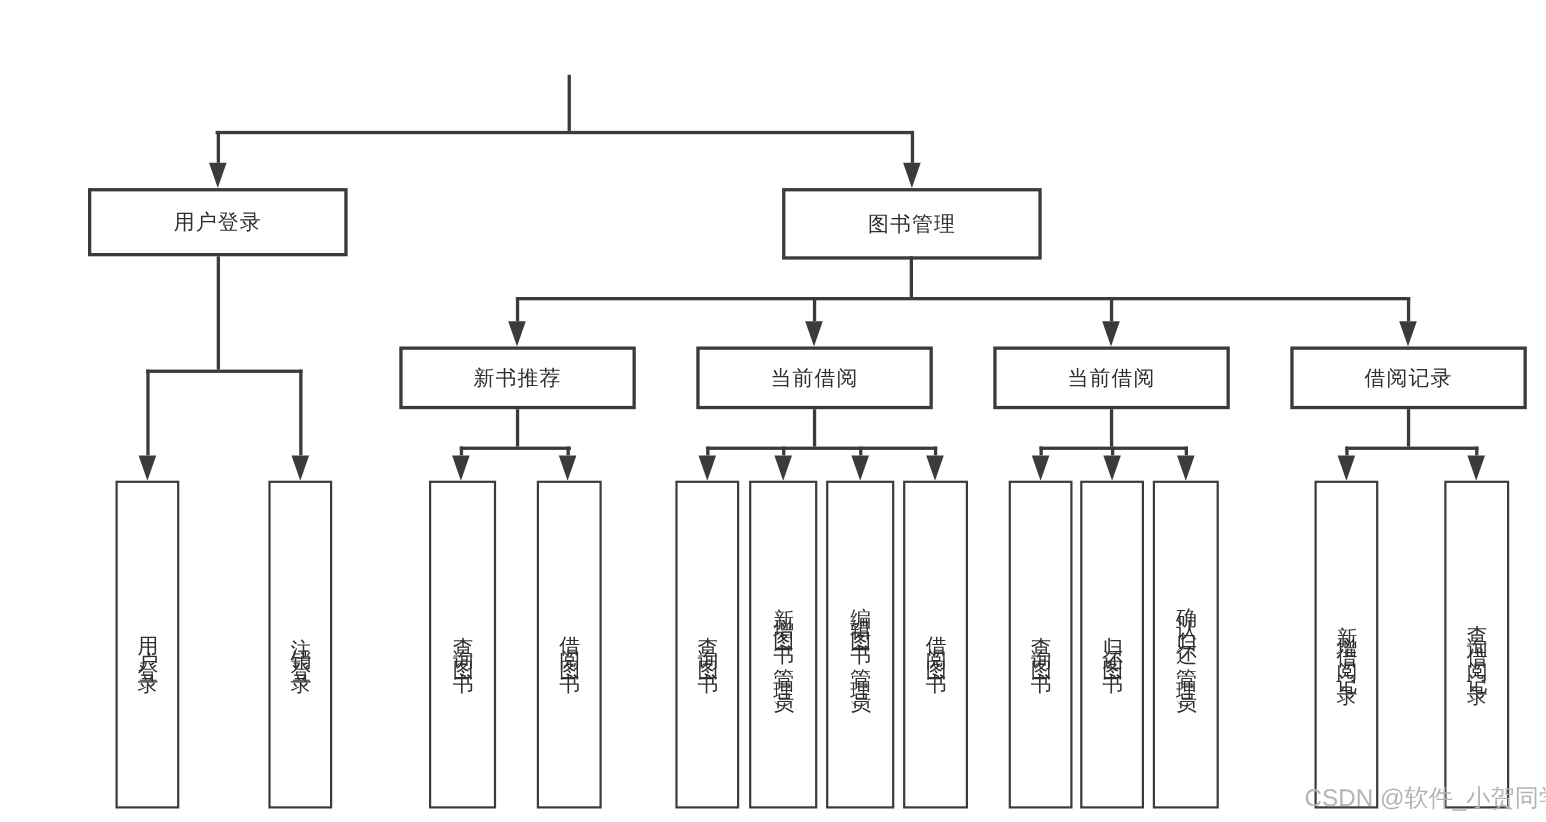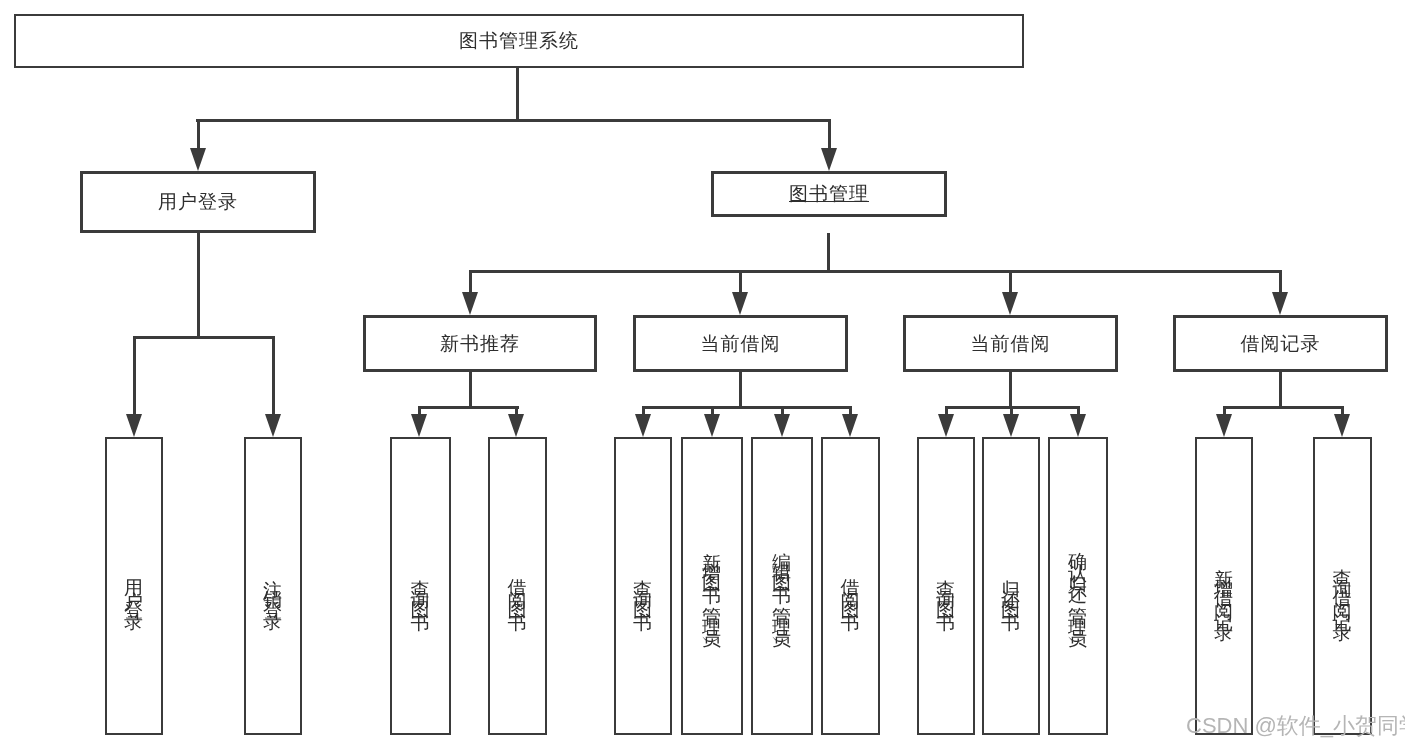--- a/index.html
+++ b/index.html
@@ -67,51 +67,50 @@
     color: var(--watermark);
     white-space: nowrap;
     z-index: 6;
   }
 </style>
 </head>
 <body>
 
 <div class="canvas">
 
-  <div class="box title" style="left:14px; top:14px; width:1010px; height:54px;">图书管理系统</div>
 
   <div class="vline" style="left:516px; top:68px; height:51px;"></div>
   <div class="hline" style="left:196px; top:119px; width:634px;"></div>
   <div class="vline" style="left:197px; top:119px; height:29px;"></div>
   <div class="ahead" style="left:190px; top:148px;"></div>
   <div class="vline" style="left:828px; top:119px; height:29px;"></div>
   <div class="ahead" style="left:821px; top:148px;"></div>
 
   <div class="box" style="left:80px; top:171px; width:236px; height:62px;">用户登录</div>
-  <div class="box" style="left:711px; top:171px; width:236px; height:46px;text-decoration:underline;">图书管理</div>
+  <div class="box" style="left:711px; top:171px; width:236px; height:65px;">图书管理</div>
 
   <div class="vline" style="left:197px; top:233px; height:103px;"></div>
   <div class="hline" style="left:133px; top:336px; width:142px;"></div>
   <div class="vline" style="left:133px; top:336px; height:78px;"></div>
   <div class="ahead" style="left:126px; top:414px;"></div>
   <div class="vline" style="left:272px; top:336px; height:78px;"></div>
   <div class="ahead" style="left:265px; top:414px;"></div>
 
   <div class="vline" style="left:827px; top:233px; height:37px;"></div>
   <div class="hline" style="left:469px; top:270px; width:813px;"></div>
   <div class="vline" style="left:469px; top:270px; height:22px;"></div>
   <div class="ahead" style="left:462px; top:292px;"></div>
   <div class="vline" style="left:739px; top:270px; height:22px;"></div>
   <div class="ahead" style="left:732px; top:292px;"></div>
   <div class="vline" style="left:1009px; top:270px; height:22px;"></div>
   <div class="ahead" style="left:1002px; top:292px;"></div>
   <div class="vline" style="left:1279px; top:270px; height:22px;"></div>
   <div class="ahead" style="left:1272px; top:292px;"></div>
 
-  <div class="box" style="left:363px; top:315px; width:234px; height:57px;">新书推荐</div>
+  <div class="box" style="left:363px; top:315px; width:215px; height:57px;">新书推荐</div>
   <div class="box" style="left:633px; top:315px; width:215px; height:57px;">当前借阅</div>
   <div class="box" style="left:1173px; top:315px; width:215px; height:57px;">借阅记录</div>
   <div class="box" style="left:903px; top:315px; width:215px; height:57px;">当前借阅</div>
 
   <div class="vline" style="left:469px; top:372px; height:34px;"></div>
   <div class="hline" style="left:418px; top:406px; width:101px;"></div>
   <div class="vline" style="left:418px; top:406px; height:8px;"></div>
   <div class="ahead" style="left:411px; top:414px;"></div>
   <div class="vline" style="left:515px; top:406px; height:8px;"></div>
   <div class="ahead" style="left:508px; top:414px;"></div>

